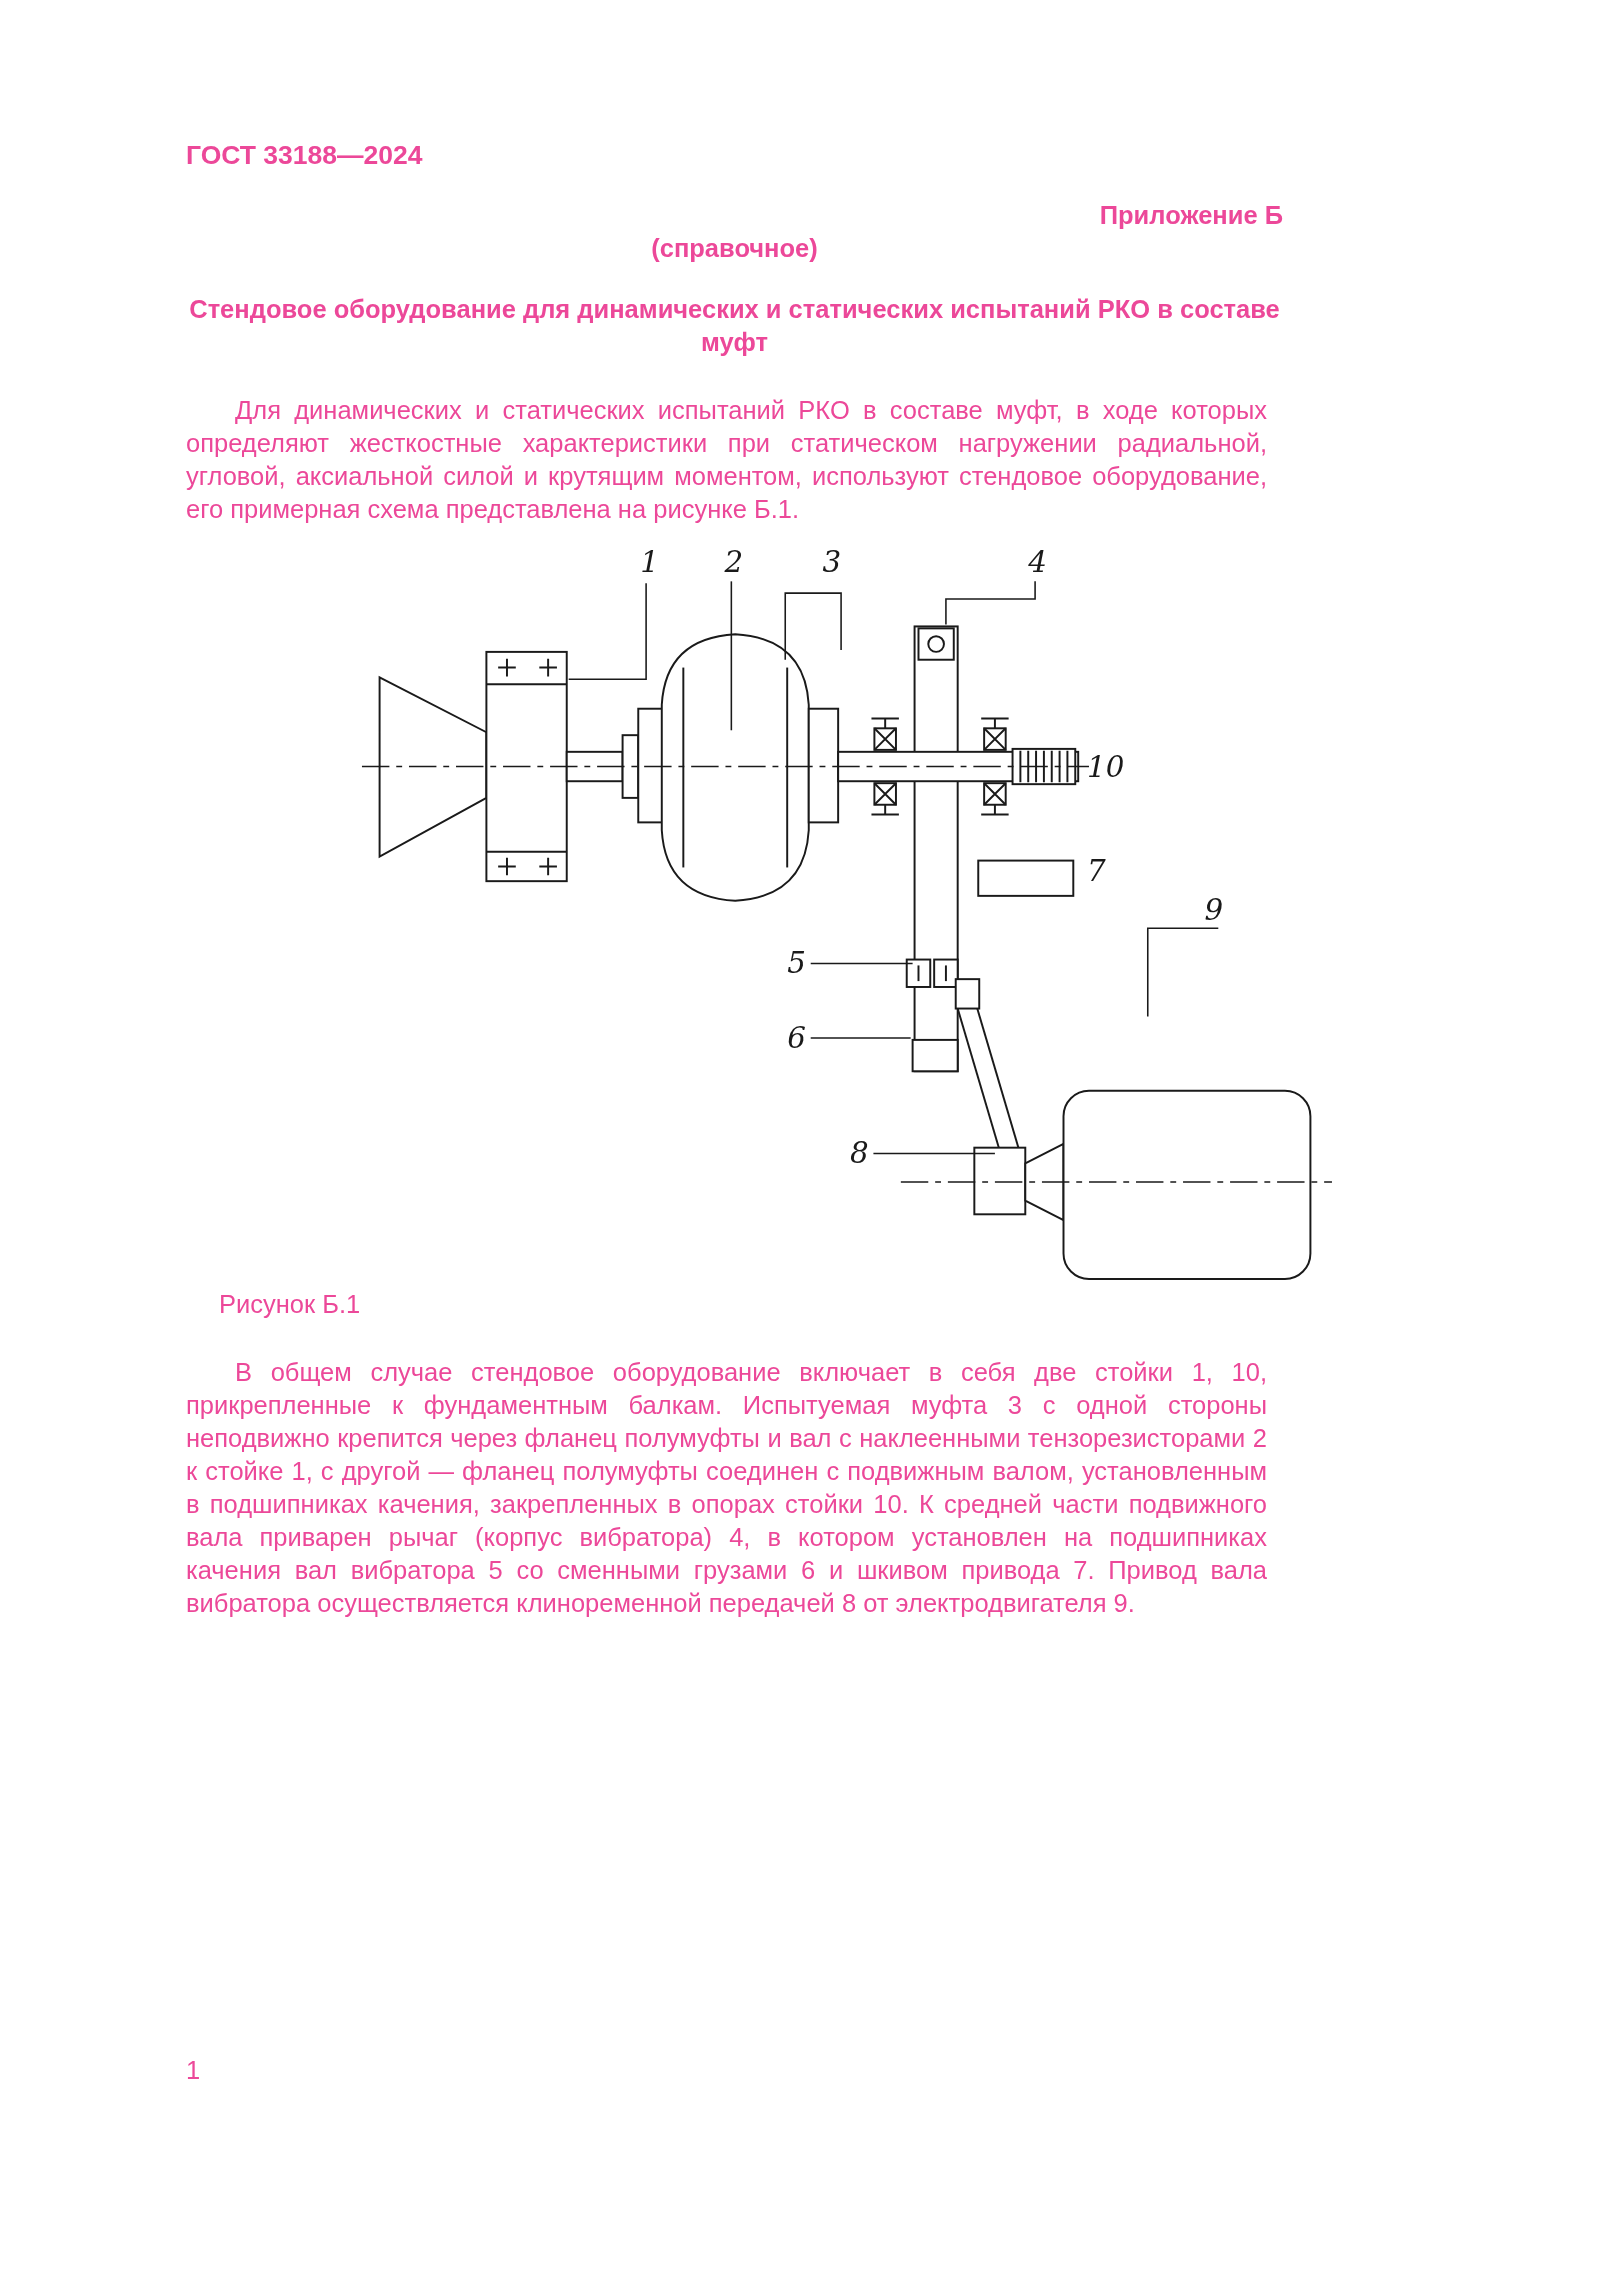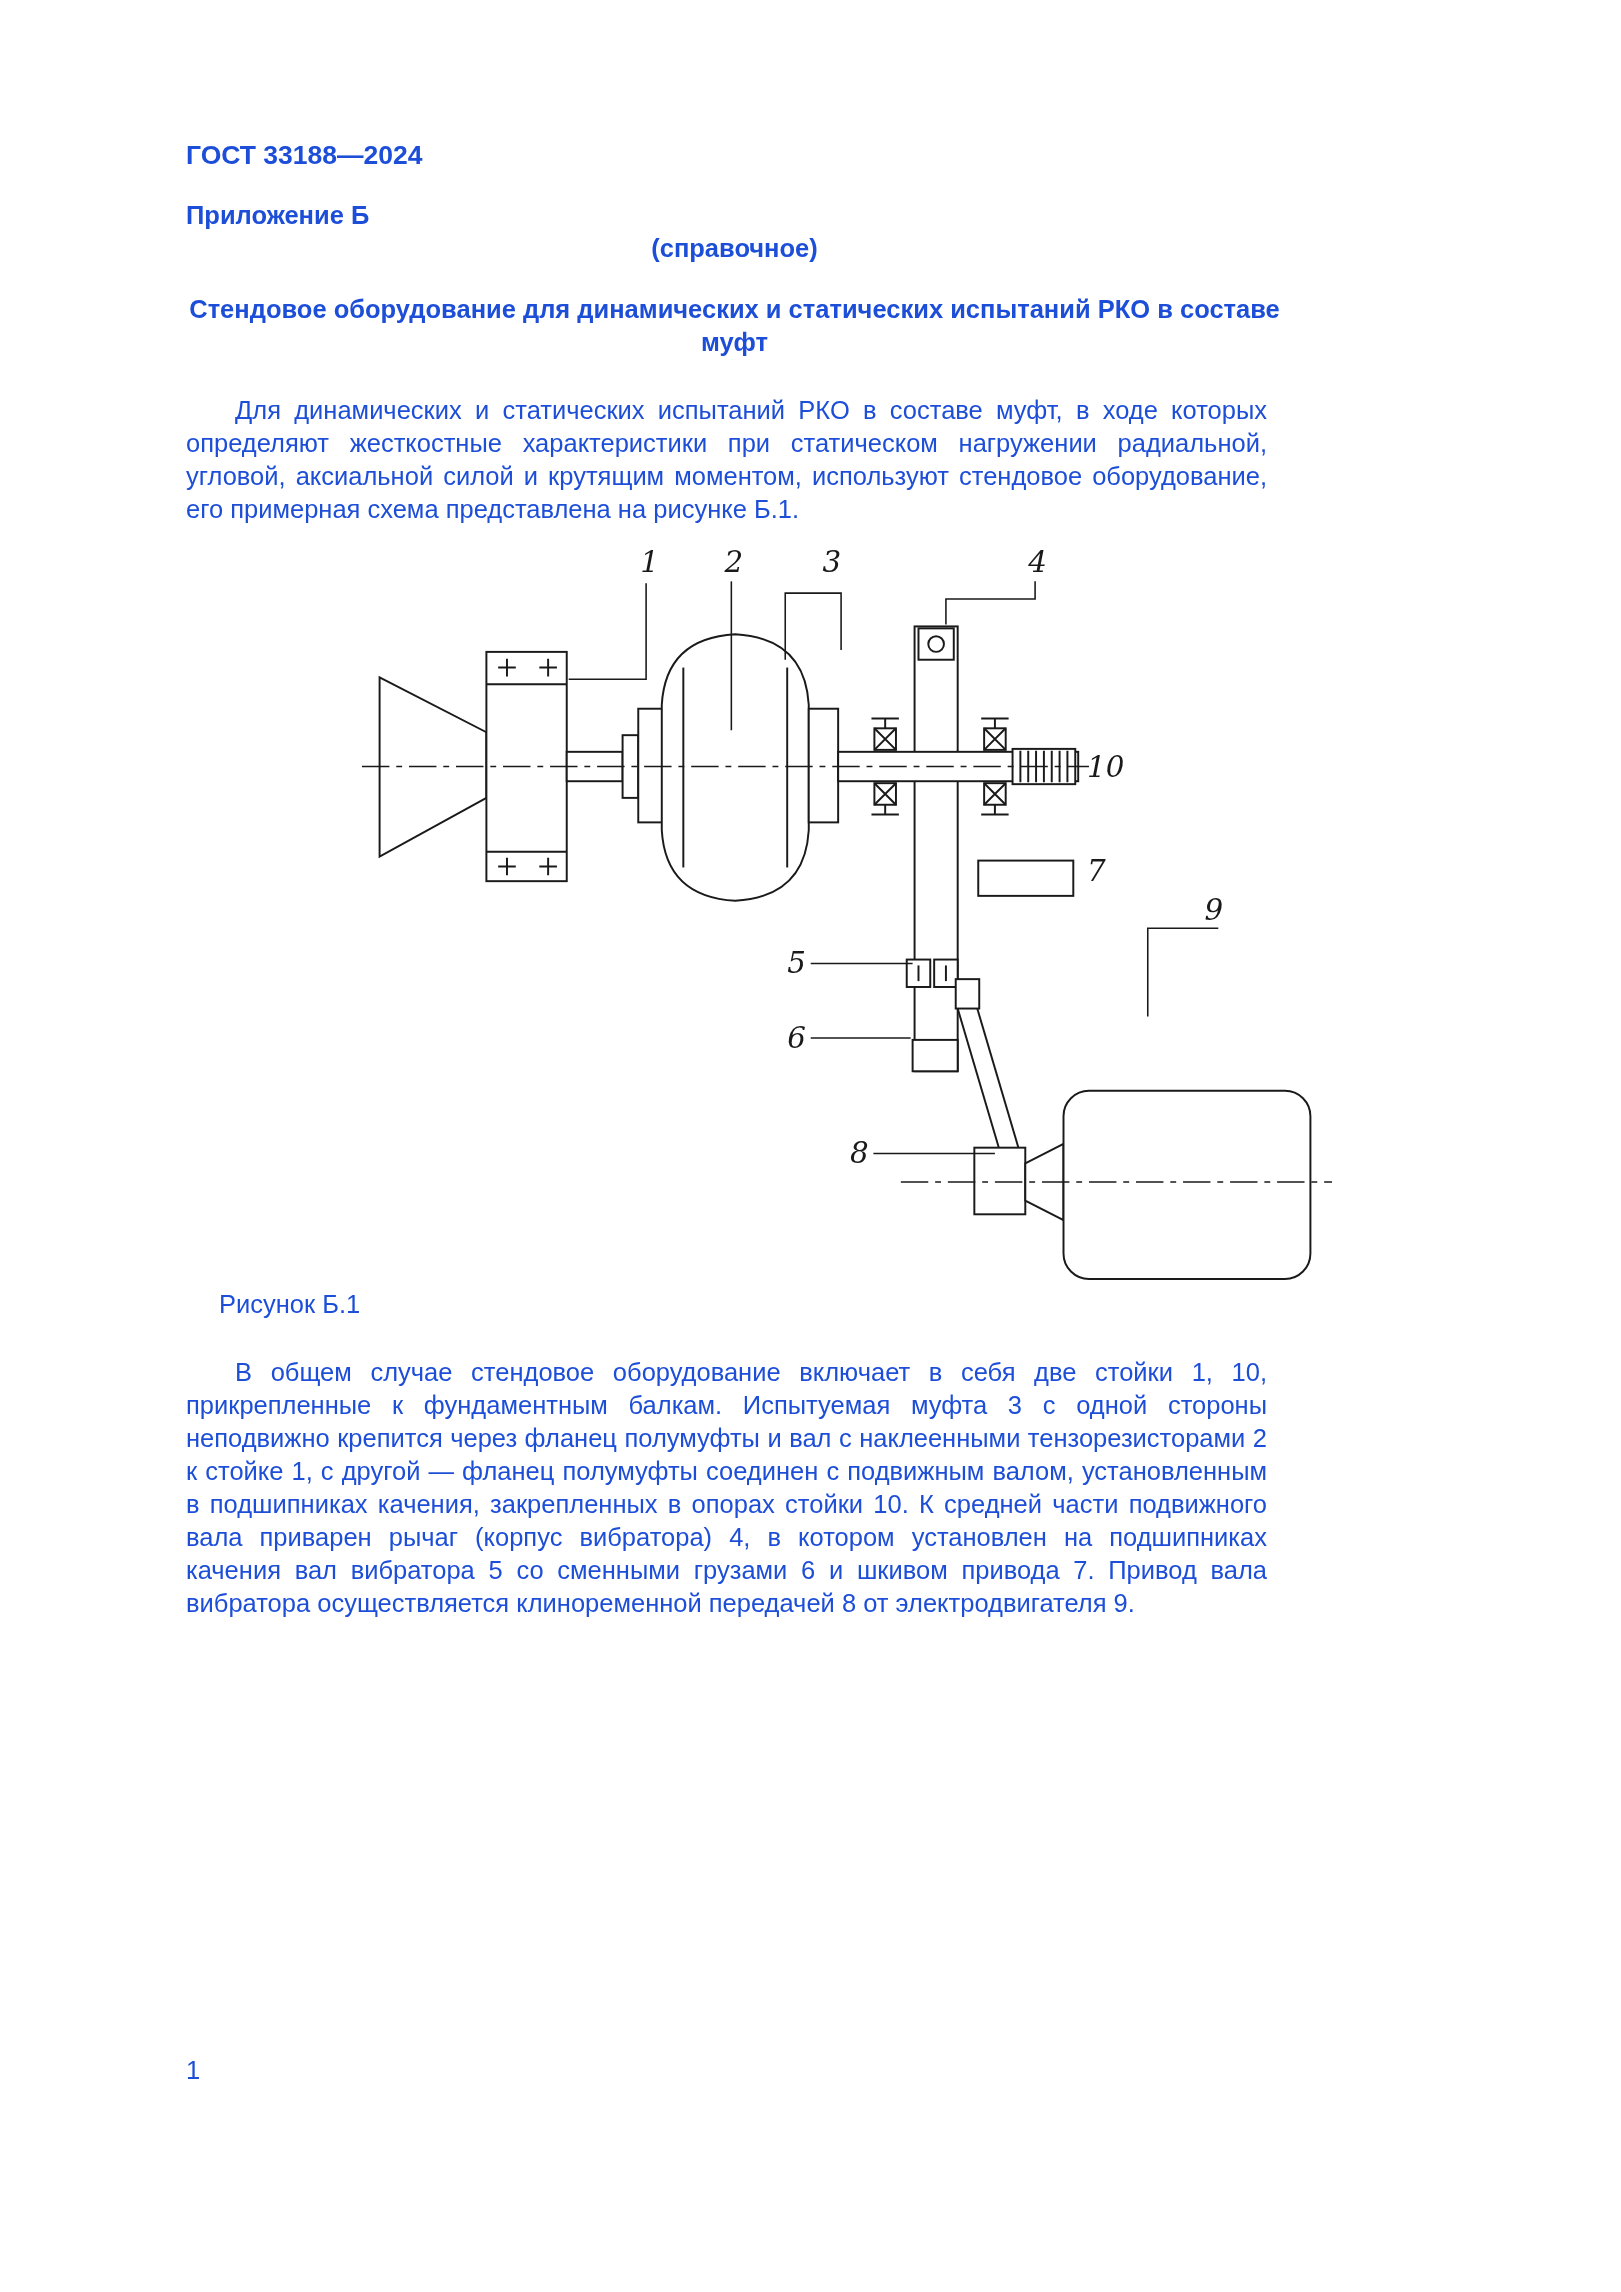--- a/index.html
+++ b/index.html
@@ -2,27 +2,27 @@
 <html><head>
 <meta charset="utf-8">
 <style>
   html,body { margin:0; padding:0; background:#ffffff; }
   .page {
     position:relative;
     width:1430px; height:2293px;
     box-sizing:border-box;
     padding:139px 147px 0 186px;
     background:#ffffff;
-    color:#1d4ed8;
+    color:#ec4899;
     font-family:"Liberation Sans", sans-serif;
     font-size:25.5px;
     line-height:33px;
   }
   .doc-header { font-weight:bold; font-size:26.5px; }
-  .appendix-label { margin-top:27.4px; text-align:left; font-weight:bold; }
+  .appendix-label { margin-top:27.4px; text-align:right; font-weight:bold; }
   .appendix-type  { text-align:center; font-weight:bold; }
   .appendix-title { margin-top:27.4px; text-align:center; font-weight:bold; }
   p.body-text {
     margin:35px 16px 0 0;
     text-align:justify;
     text-indent:49px;
   }
   .it { }
   .figure-area {
     position:relative;

